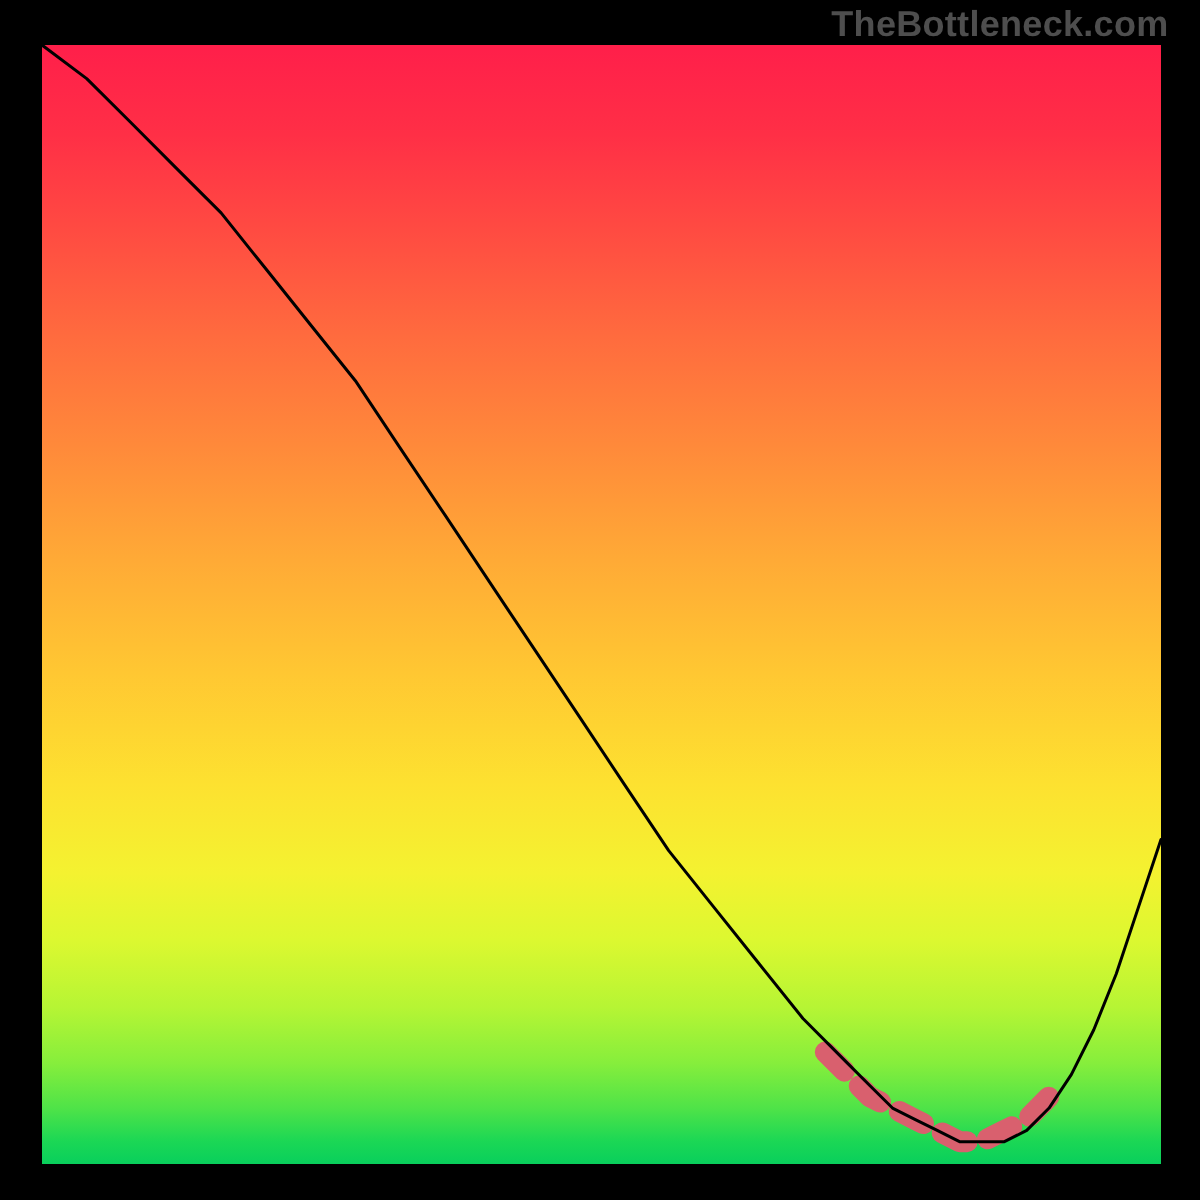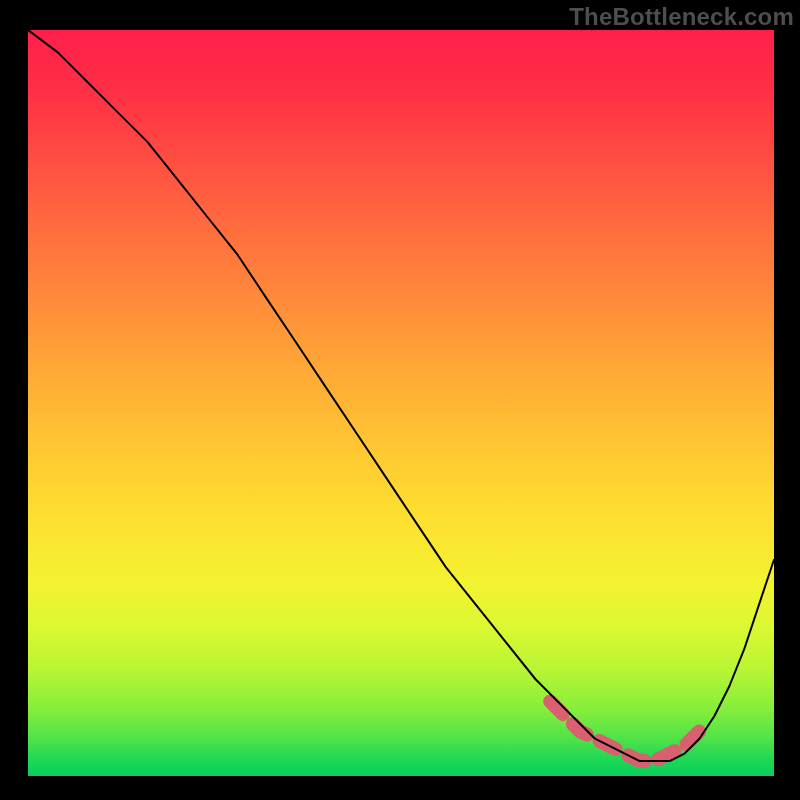--- a/index.html
+++ b/index.html
@@ -13,21 +13,21 @@
   }
   .frame {
     position: relative;
     width: 800px;
     height: 800px;
     background: #000;
   }
   .watermark {
     position: absolute;
     top: 3px;
-    right: 6px;
+    right: 21px;
     color: #4e4e4e;
     font-size: 24px;
     font-weight: 600;
     letter-spacing: 0.2px;
     user-select: none;
   }
   .plot {
     position: absolute;
     left: 28px;
     top: 30px;

